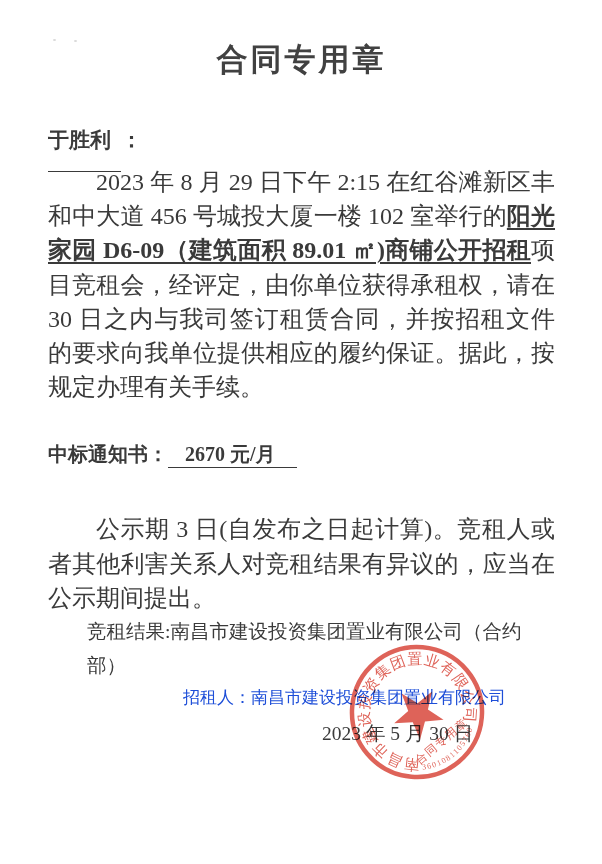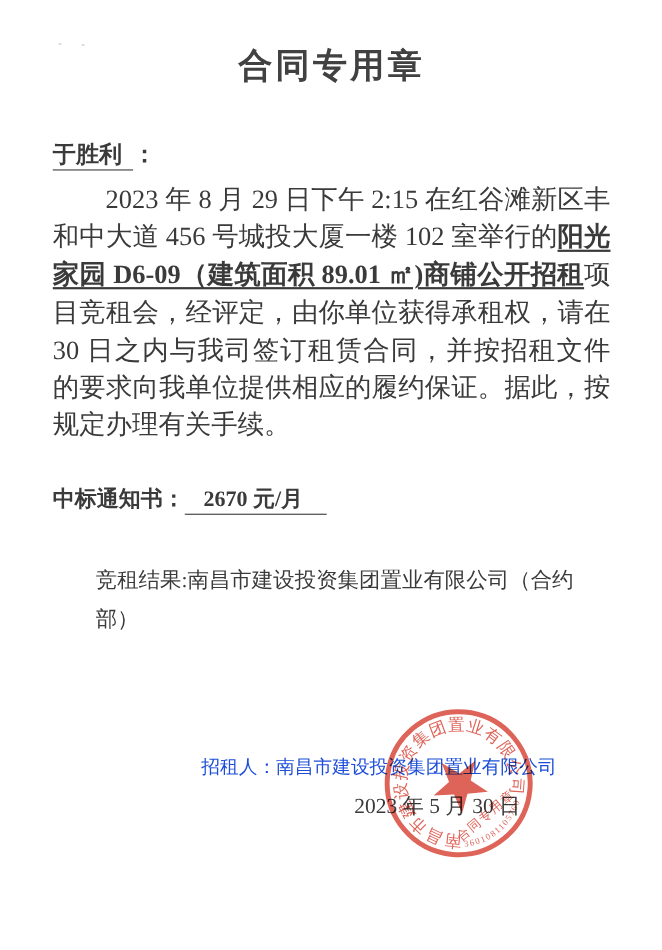--- a/index.html
+++ b/index.html
@@ -25,21 +25,21 @@
   }
   .salutation {
     margin-top:50px;
     font-size:21px;
     font-weight:bold;
     line-height:24px;
   }
   .salutation .name {
     border-bottom:1.5px solid #3a3a3a;
     padding-right:10px;
-    padding-bottom:2px;
+    padding-bottom:19px;
   }
   .body-par {
     margin:0;
     font-size:24px;
     line-height:34.2px;
     text-align:justify;
     text-indent:2em;
   }
   .par1 { margin-top:13px; }
   .highlight {
@@ -105,20 +105,21 @@
 
     <h1 class="doc-title">合同专用章</h1>
 
     <div class="salutation"><span class="name">于胜利</span><span>：</span></div>
 
     <p class="body-par par1"><span>2023 年 8 月 29 日下午 2:15 在红谷滩新区丰和中大道 456 号城投大厦一楼 102 室举行的</span><span class="highlight">阳光家园 D6-09（建筑面积 89.01 ㎡)商铺公开招租</span><span>项目竞租会，经评定，由你单位获得承租权，请在 30 日之内与我司签订租赁合同，并按招租文件的要求向我单位提供相应的履约保证。据此，按规定办理有关手续。</span></p>
 
     <div class="result-line"><span>中标通知书：</span><span class="result-value"> 2670 元/月 </span></div>
 
     <div class="par2-block">
+      <p class="body-par">公示期 3 日(自发布之日起计算)。竞租人或者其他利害关系人对竞租结果有异议的，应当在公示期间提出。</p>
       <div class="plain-line">竞租结果:南昌市建设投资集团置业有限公司（合约部）</div>
     </div>
 
   </div>
 
   <div class="signature-line">招租人：南昌市建设投资集团置业有限公司</div>
   <div class="date-line">2023 年 5 月 30 日</div>
 
   <svg class="seal" viewBox="-85 -85 170 170" xmlns="http://www.w3.org/2000/svg">
     <g transform="rotate(-40)">

